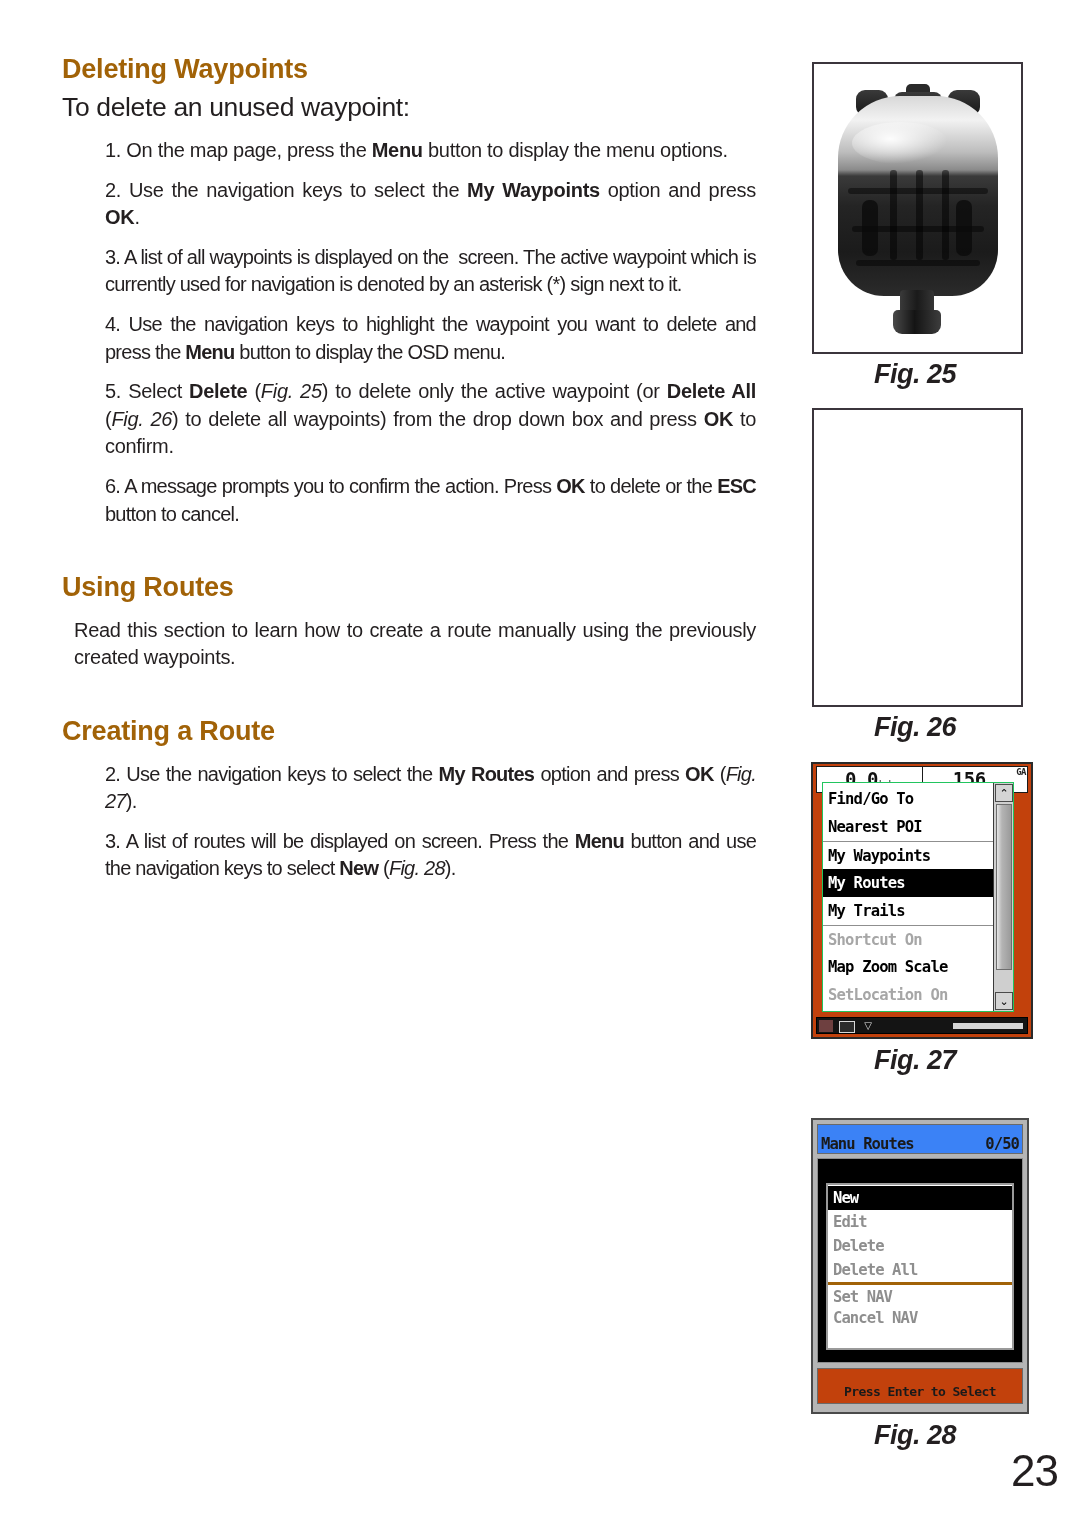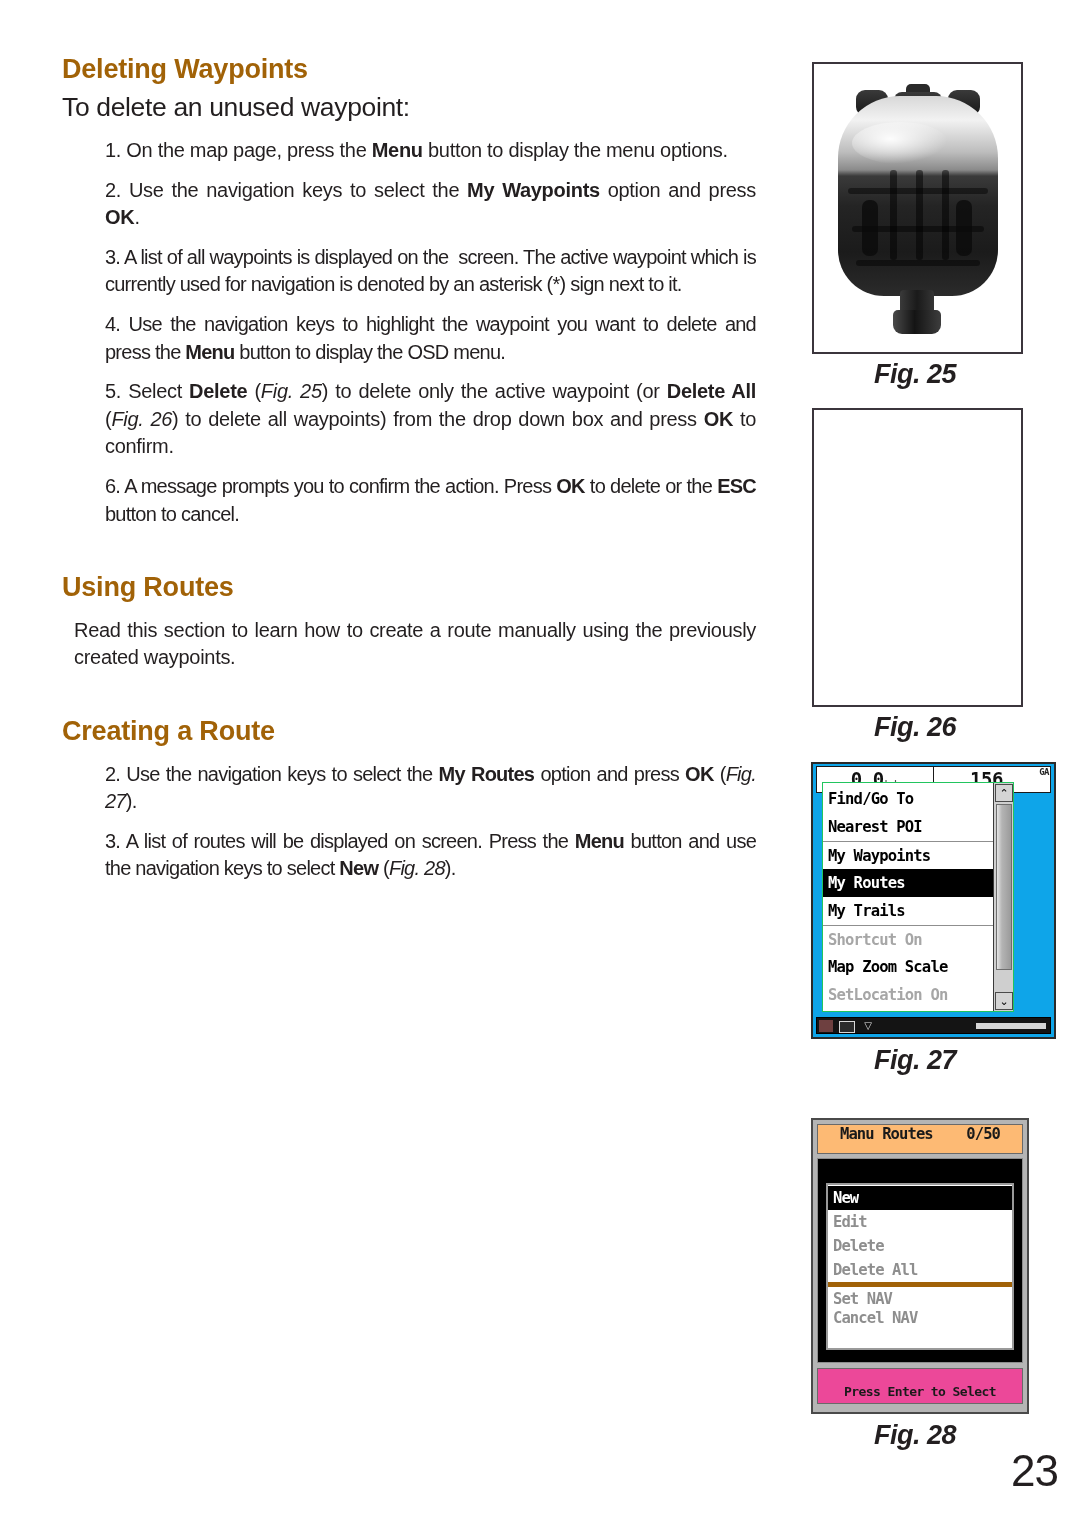--- a/index.html
+++ b/index.html
@@ -195,24 +195,24 @@
     background: #ffffff;
     border: 2px solid #2a2a2a;
     box-sizing: border-box;
     font-family: "DejaVu Sans Mono", monospace;
   }
 
   
   .fig27-box {
     left: 5px;
     top: 710px;
-    width: 245px;
+    width: 222px;
     height: 277px;
     padding: 0;
-    background: #0ea5e9;
+    background: #c2410c;
   }
   .f27-topbar {
     position: absolute;
     left: 3px;
     top: 2px;
     right: 3px;
     height: 27px;
     display: flex;
     border: 1px solid #1a1a1a;
     background: #ffffff;
@@ -377,26 +377,26 @@
     left: 5px;
     top: 1066px;
     width: 218px;
     height: 296px;
     background: #b5b5b5;
     border: 2px solid #4a4a4a;
     padding: 4px;
   }
   .f28-titlebar {
     height: 30px;
-    background: #fdba74;
+    background: #3b82f6;
     border: 1px solid #6a6a6a;
     box-sizing: border-box;
     display: flex;
-    align-items: flex-start;
-    padding: 0 22px;
+    align-items: flex-end;
+    padding: 0 3px;
     font-size: 15.5px;
     font-weight: bold;
     letter-spacing: -0.9px;
     color: #1a1a1a;
   }
   .f28-title-right { margin-left: auto; }
 
   .f28-screen {
     position: relative;
     margin-top: 4px;
@@ -425,26 +425,26 @@
     font-weight: bold;
     letter-spacing: -0.9px;
     color: #8e8e8e;
     white-space: nowrap;
     box-sizing: border-box;
   }
   .f28-item.sel {
     background: #000000;
     color: #ffffff;
   }
-  .f28-item.sep { border-top: 5px solid #a16207; }
+  .f28-item.sep { border-top: 3px solid #a16207; }
 
   .f28-footer {
     margin-top: 5px;
     height: 36px;
-    background: #ec4899;
+    background: #c2410c;
     border: 1px solid #6a6a6a;
     box-sizing: border-box;
     display: flex;
     align-items: flex-end;
     justify-content: center;
     padding-bottom: 4px;
     font-size: 13px;
     font-weight: bold;
     letter-spacing: -0.6px;
     color: #1a1a1a;

